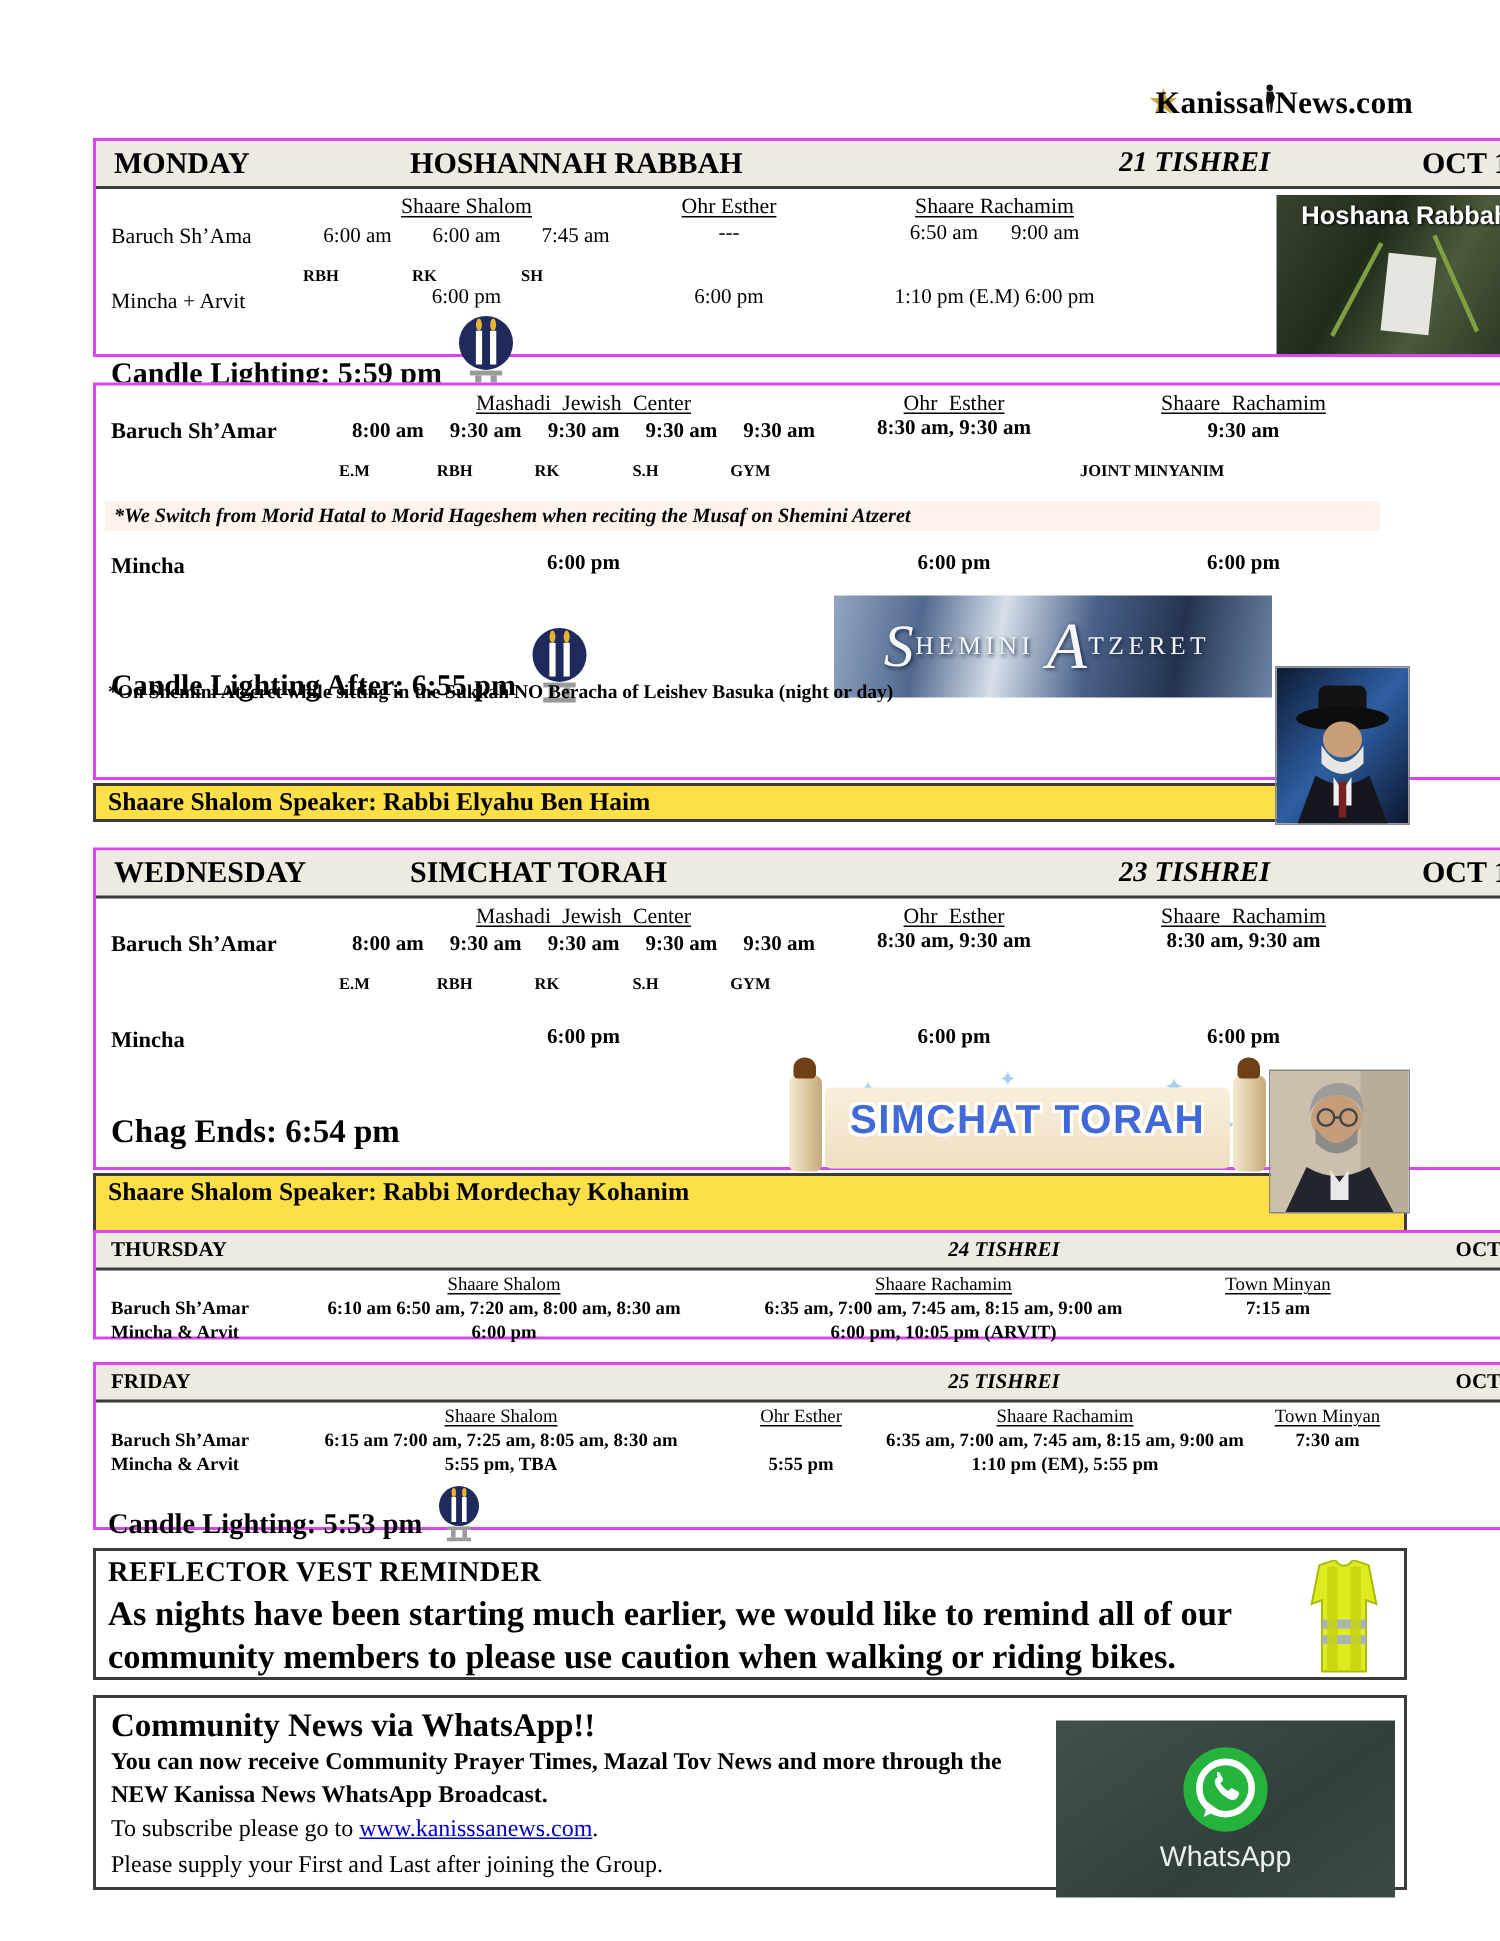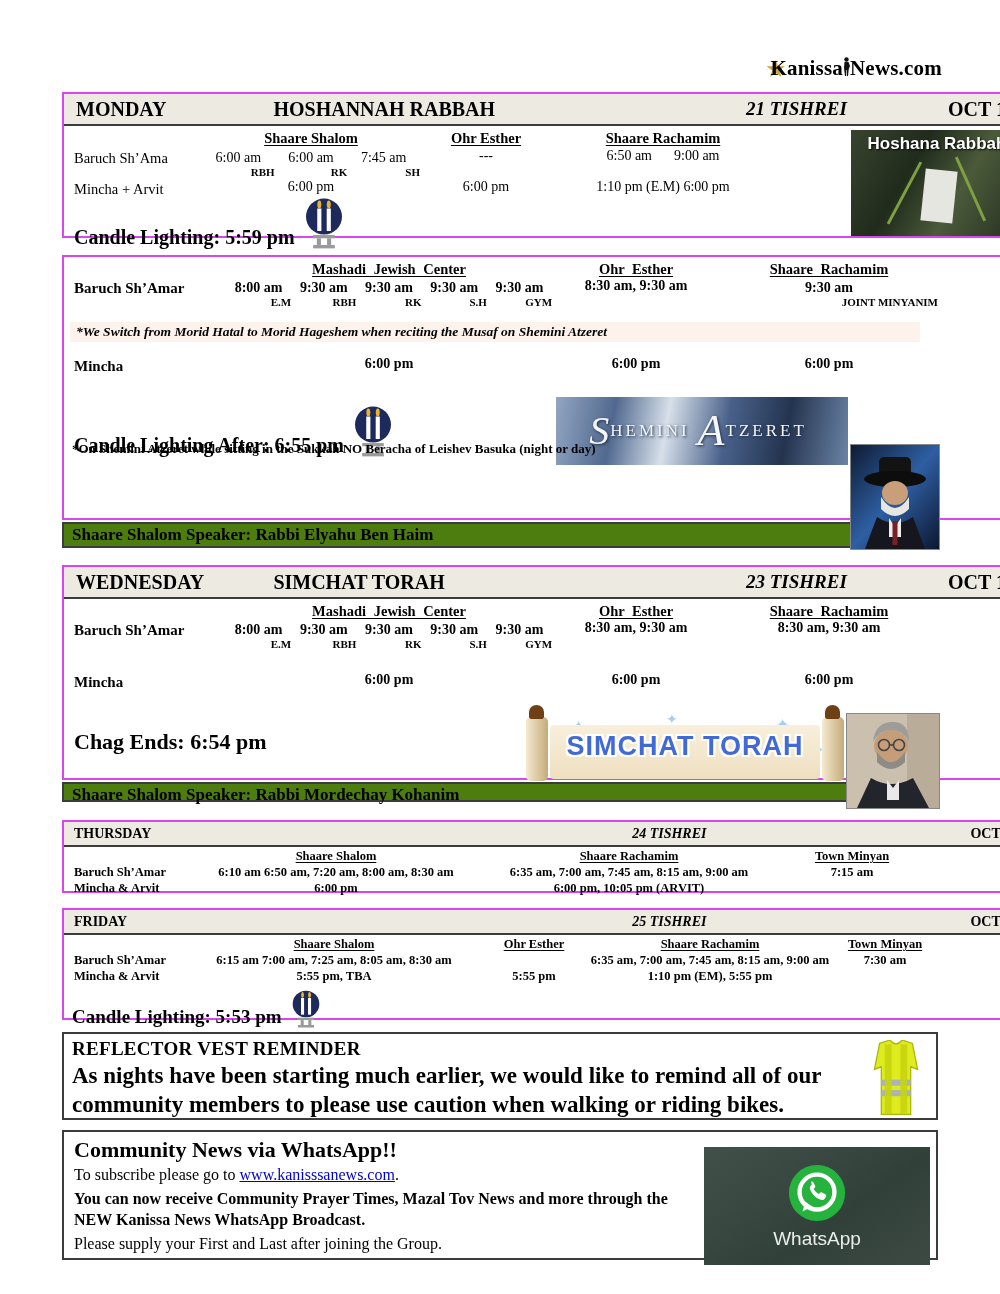--- a/index.html
+++ b/index.html
@@ -19,23 +19,23 @@
   .dhdr .dholiday{width:35%;font-size:20px;font-weight:700;}
   .dhdr .dtishrei{width:26%;font-size:19px;font-weight:700;font-style:italic;text-align:right;}
   .dhdr .ddate{flex:1;text-align:right;font-size:20px;font-weight:700;}
   .dhdr.small{height:19px;padding:2px 10px;}
   .dhdr.small .dname{width:33%;font-size:14px;}
   .dhdr.small .dtishrei{width:34%;font-size:14px;text-align:right;}
   .dhdr.small .ddate{font-size:14px;}
 
   .dbody{position:relative;padding:3px 6px;box-sizing:border-box;}
   .row{display:flex;align-items:flex-start;}
-  .venue{font-weight:700;font-size:14.5px;text-decoration:underline;text-underline-offset:2px;}
+  .venue{font-weight:400;font-size:14.5px;text-decoration:underline;text-underline-offset:2px;}
   .time{font-size:14px;}
-  .tag{display:block;font-size:11px;font-weight:700;text-align:right;margin-top:0px;}
+  .tag{display:block;font-size:11px;font-weight:700;text-align:left;margin-top:12px;}
   .tcols{display:flex;}
   .tcol{flex:1;text-align:center;}
 
   
   .mon .c-label{width:128px;padding-left:4px;font-size:14.5px;padding-top:2px;}
   .mon .c-ss{width:218px;text-align:center;}
   .mon .c-oe{width:132px;text-align:center;}
   .mon .c-sr{width:222px;text-align:center;}
   .mon .row{margin-bottom:1px;}
   .gapl{margin-left:22px;}
@@ -51,21 +51,21 @@
   .candle-row{display:flex;align-items:flex-end;margin-top:6px;}
   .candle-big{font-size:20px;font-weight:700;padding-left:4px;}
   .candle-icon{margin-left:10px;}
 
   .note-musaf{font-style:italic;font-weight:700;font-size:13.5px;background:#FDF3EC;
               padding:2px 6px;width:88%;margin:14px 0 0 0;}
   .note-sukkah{position:absolute;left:8px;bottom:3px;font-weight:700;font-size:13px;}
   .mincha-row2{margin-top:14px;}
   .chag{font-size:22px;font-weight:700;padding-left:4px;}
 
-  .speaker-bar{position:absolute;left:62px;width:876px;border:2px solid #3C3C3C;background:#4d7c0f;
+  .speaker-bar{position:absolute;left:62px;width:876px;border:2px solid #3C3C3C;background:#fde047;
                box-sizing:border-box;font-weight:700;font-size:17px;padding:1px 8px;}
 
   
   .sm .venue{font-size:12.5px;}
   .sm .row{line-height:16px;}
   .sm .c0,.sm .c1,.sm .c2,.sm .c3{text-align:center;font-size:12.5px;font-weight:700;}
   .sm .c-label{font-size:12.5px;font-weight:700;padding-left:4px;text-align:left;}
   .thu .c-label{width:112px;} .thu .c0{width:300px;} .thu .c1{width:286px;} .thu .c2{width:160px;}
   .fri .c-label{width:116px;} .fri .c0{width:288px;} .fri .c1{width:112px;} .fri .c2{width:240px;} .fri .c3{width:110px;}
   .candle-sm{font-size:19px;font-weight:700;padding-left:2px;}
@@ -298,21 +298,21 @@
             <span class="knob"></span>
           </span>
         <span class="hnd r">
             <span class="knob"></span>
           </span>
         <span class="mid"></span>
         <span class="txt">SIMCHAT TORAH</span>
       </div>
     </div>
   </div>
-  <div class="speaker-bar" style="top:782px;height:20px;">Shaare Shalom Speaker: Rabbi Mordechay Kohanim</div>
+  <div class="speaker-bar" style="top:782px;height:40px;">Shaare Shalom Speaker: Rabbi Mordechay Kohanim</div>
   <svg class="rabbi-photo rabbi2" width="92" height="94" viewBox="0 0 92 94">
     <rect width="92" height="94" fill="#CBBFAE"></rect>
     <rect x="60" y="0" width="32" height="94" fill="#B9AC99"></rect>
     <ellipse cx="44" cy="32" rx="17" ry="16" fill="#C59E79"></ellipse>
     <path d="M26 28 Q28 8 46 8 Q62 8 62 28 Q56 16 44 16 Q32 16 26 28 Z" fill="#9E9C98"></path>
     <circle cx="37" cy="31" r="5.5" fill="none" stroke="#444" stroke-width="1.6"></circle>
     <circle cx="52" cy="31" r="5.5" fill="none" stroke="#444" stroke-width="1.6"></circle>
     <line x1="42.5" y1="31" x2="46.5" y2="31" stroke="#444" stroke-width="1.6"></line>
     <path d="M30 38 Q44 58 58 38 L58 48 Q44 62 30 48 Z" fill="#8D8B85"></path>
     <path d="M10 94 L24 64 Q44 76 66 64 L82 94 Z" fill="#23252C"></path>
@@ -391,24 +391,24 @@
       <path d="M10 4 L22 0 Q29 9 36 0 L48 4 L54 34 L46 31 L46 86 L12 86 L12 31 L4 34 Z" fill="#DDEB1F" stroke="#A8B80A" stroke-width="1.5"></path>
       <rect x="12" y="46" width="34" height="7" fill="#A9B3B8"></rect>
       <rect x="12" y="58" width="34" height="7" fill="#A9B3B8"></rect>
       <rect x="16" y="5" width="8" height="80" fill="#C7D30E" opacity="0.85"></rect>
       <rect x="34" y="5" width="8" height="80" fill="#C7D30E" opacity="0.85"></rect>
     </svg>
   </div>
 
   <div class="banner-box" style="top:1130px;height:130px;">
     <div class="wa-title">Community News via WhatsApp!!</div>
+    <div class="wa-line wa-bold">You can now receive Community Prayer Times, Mazal Tov News and more through the NEW Kanissa News WhatsApp Broadcast.</div>
     <div class="wa-line">
       <span>To subscribe please go to </span><span class="wa-link">www.kanisssanews.com</span><span>.</span>
     </div>
-    <div class="wa-line wa-bold">You can now receive Community Prayer Times, Mazal Tov News and more through the NEW Kanissa News WhatsApp Broadcast.</div>
     <div class="wa-line">Please supply your First and Last after joining the Group.</div>
     <div class="wa-img">
       <svg width="62" height="62" viewBox="0 0 64 64">
         <circle cx="32" cy="32" r="29" fill="#25B33E"></circle>
         <circle cx="32" cy="31" r="18" fill="none" stroke="#FFFFFF" stroke-width="4.5"></circle>
         <path d="M17 51 L27 46 L20 41 Z" fill="#FFFFFF"></path>
         <path d="M26.5 23.5 c-1.8 1-2.4 3.1-1.5 5.1 2 4.7 5.5 8.2 10.2 10.2 2 .9 4.1 .3 5.1-1.5 l1-1.8 c.4-.8 .1-1.8-.7-2.2 l-3.5-1.9 c-.7-.4-1.6-.2-2.1 .4 l-1.1 1.3 c-2.3-1.3-4.2-3.2-5.5-5.5 l1.3-1.1 c.6-.5 .8-1.4 .4-2.1 l-1.9-3.5 c-.4-.8-1.4-1.1-2.2-.7 Z" fill="#FFFFFF"></path>
       </svg>
       <span class="wa-label">WhatsApp</span>
     </div>

